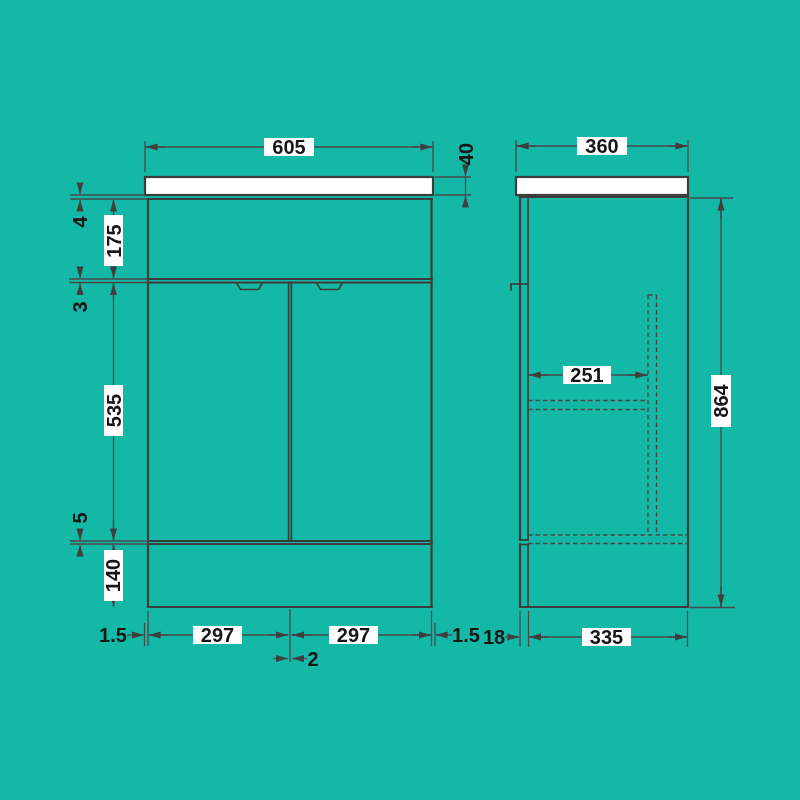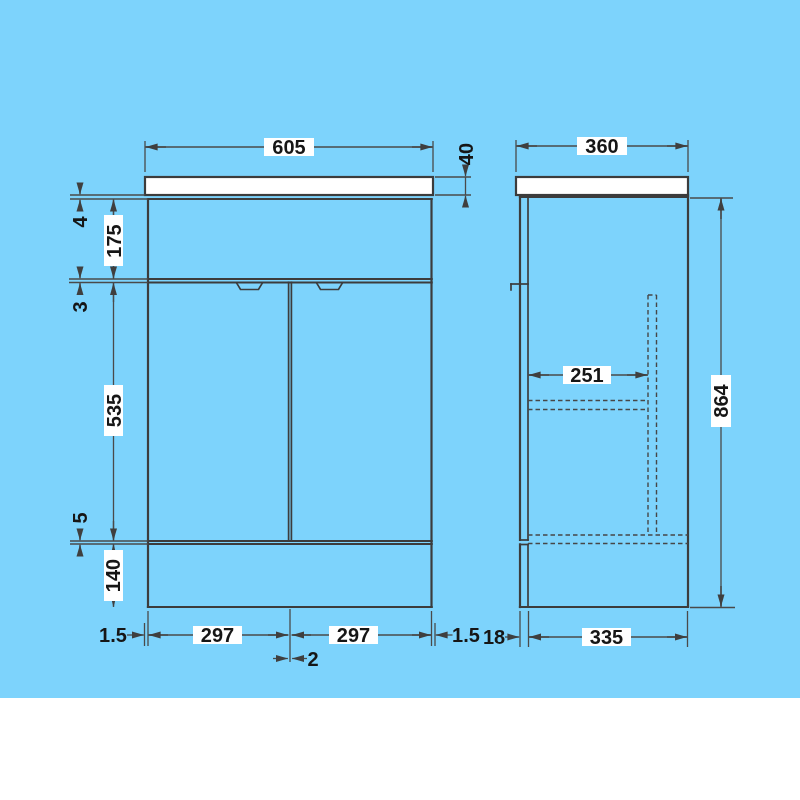--- a/index.html
+++ b/index.html
@@ -1,16 +1,16 @@
 <!DOCTYPE html>
 <html><head>
 <meta charset="utf-8">
 <style>
   html,body{margin:0;padding:0;background:#ffffff;}
-  #stage{position:relative;width:800px;height:698px;background:#7dd3fc;overflow:hidden;}
+  #stage{position:relative;width:800px;height:800px;background:#14b8a6;overflow:hidden;}
   svg{display:block;}
   .o  {stroke:#3c3c3c;stroke-width:2.2;fill:none;stroke-linecap:square;}
   .o2 {stroke:#3c3c3c;stroke-width:1.7;fill:none;stroke-linecap:square;}
   .d  {stroke:#4a4a4a;stroke-width:1.3;fill:none;stroke-linecap:butt;}
   .h  {stroke:#474747;stroke-width:1.4;fill:none;stroke-dasharray:4.5 3;}
   .a  {stroke:#4a4a4a;stroke-width:1.3;fill:none;marker-end:url(#arr);}
   .m  {fill:#ffffff;stroke:none;}
   .fillw{fill:#ffffff;stroke:#3c3c3c;stroke-width:2.2;}
   text{font-family:"Liberation Sans","DejaVu Sans",sans-serif;font-weight:bold;
        font-size:20px;fill:#161616;text-anchor:middle;}

